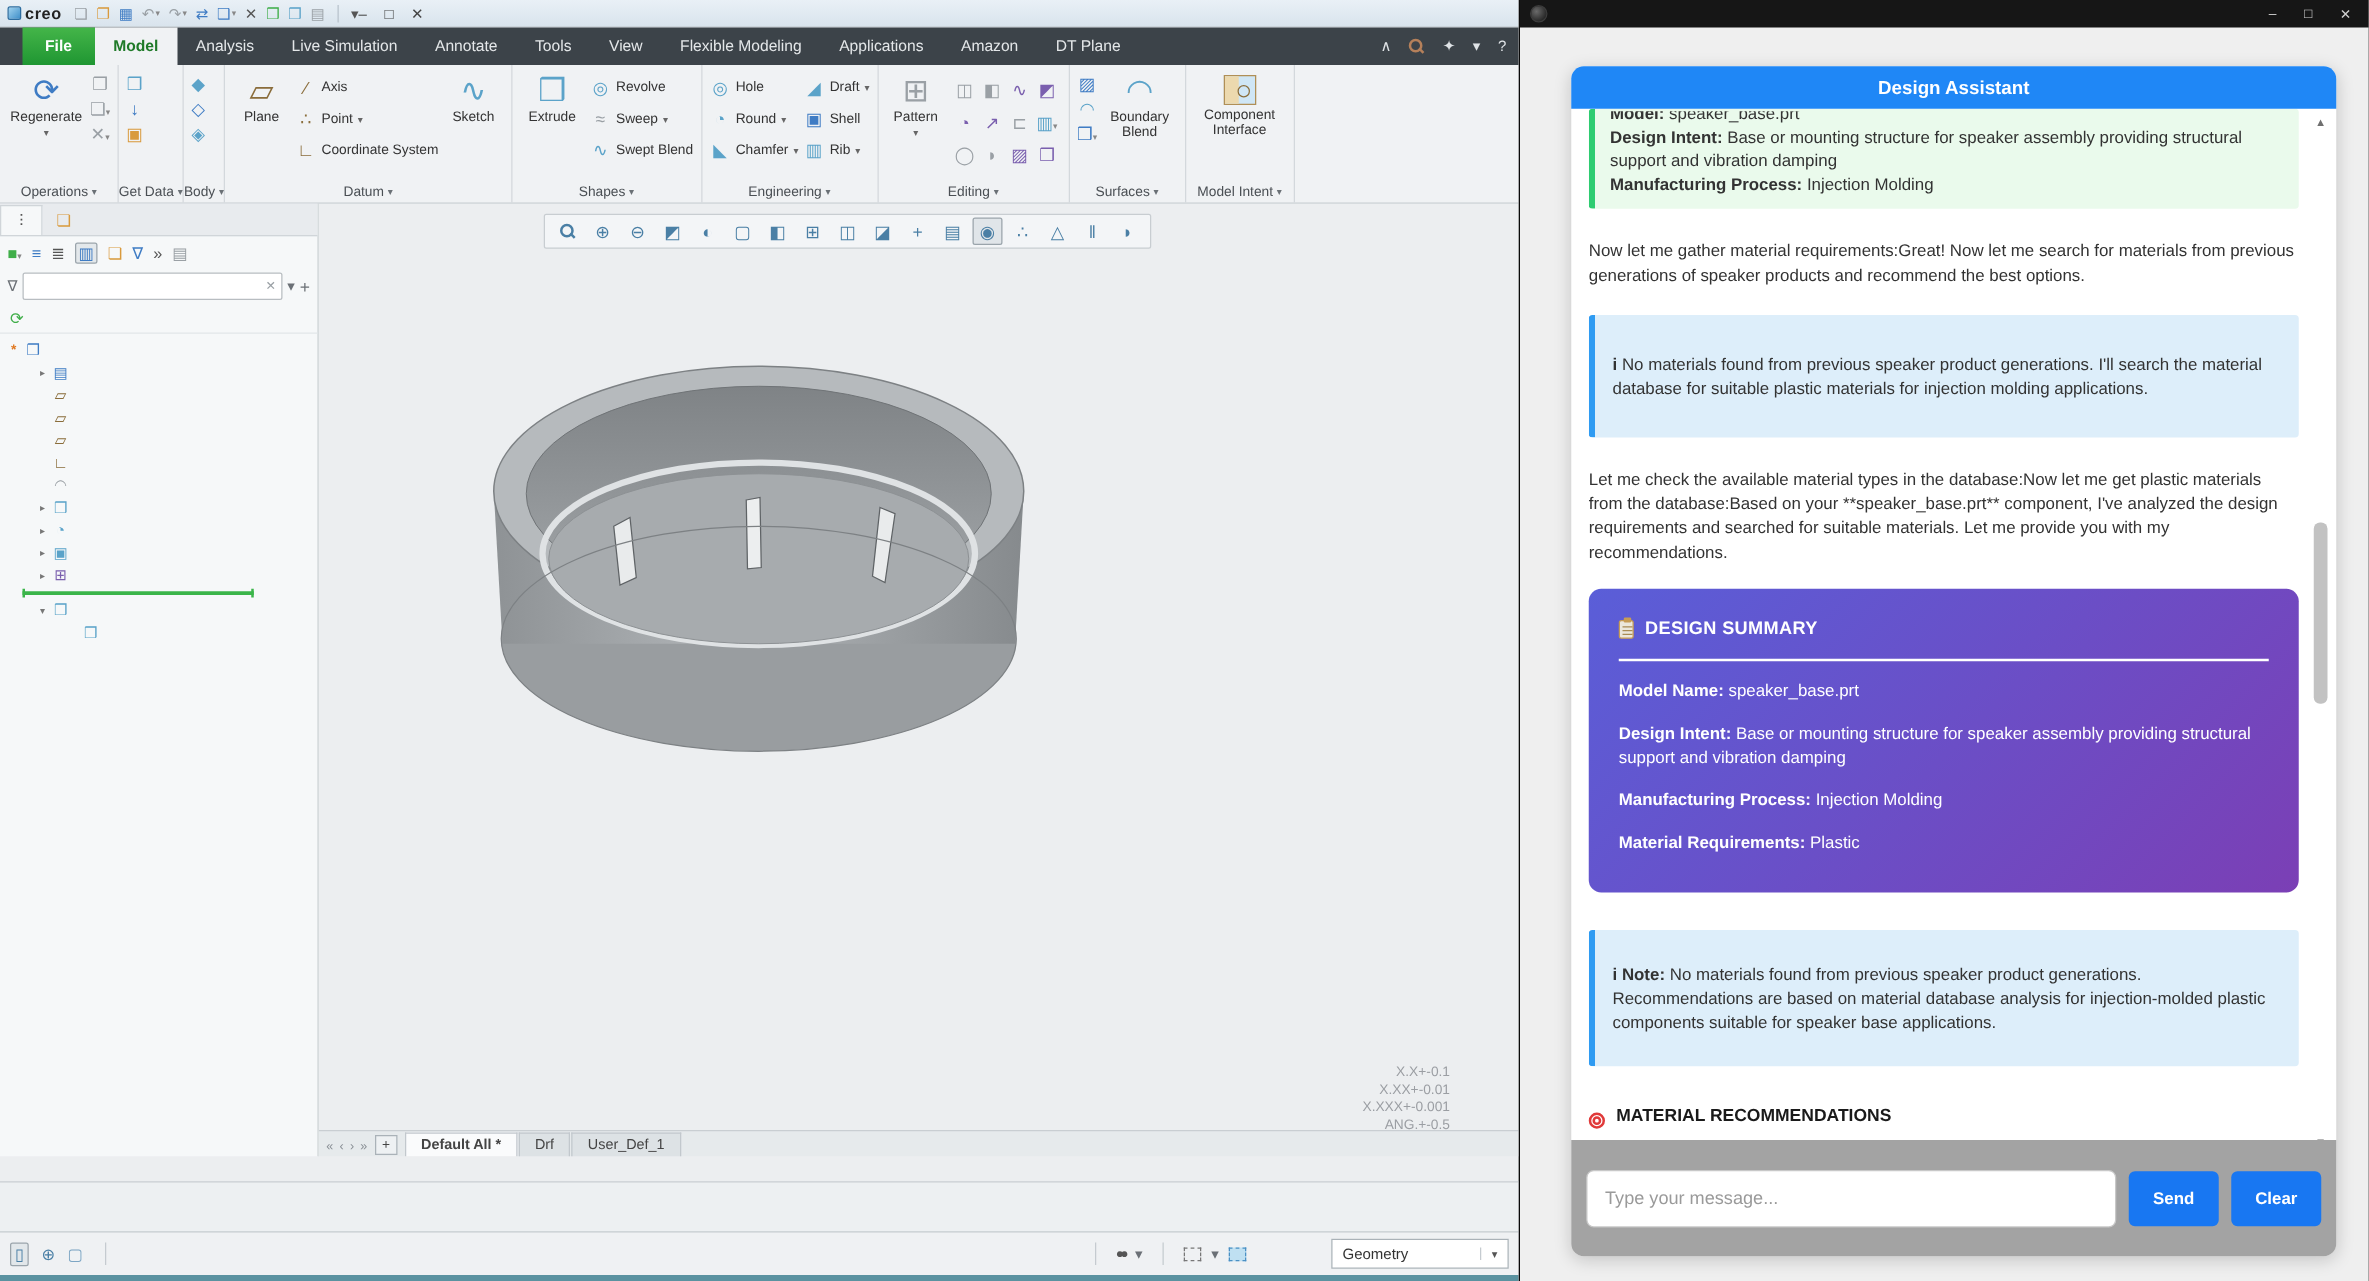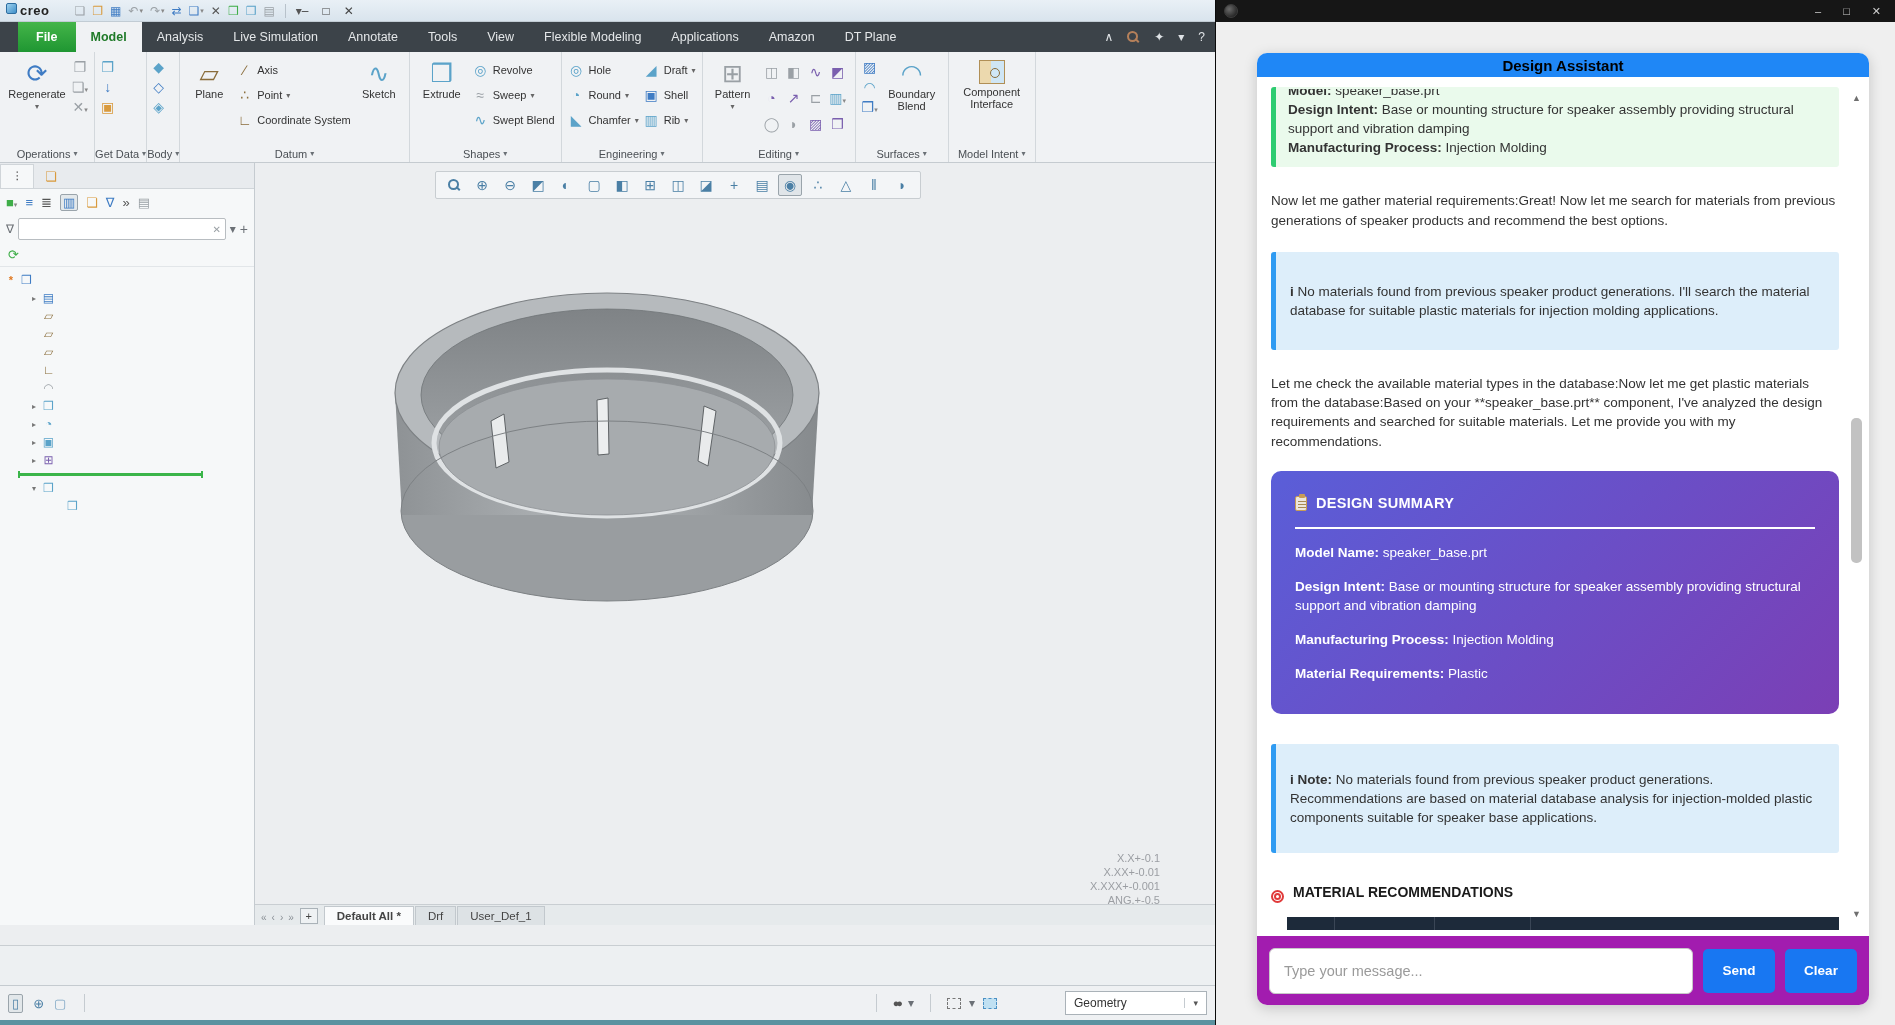--- a/index.html
+++ b/index.html
@@ -3,21 +3,21 @@
 <meta charset="utf-8">
 <style>
   * { margin:0; padding:0; box-sizing:border-box; }
   html,body { width:1895px; height:1025px; font-family:"Liberation Sans", sans-serif; background:#444; }
   .screen { position:relative; width:1895px; height:1025px; overflow:hidden; }
 
   
   .creo-window { position:absolute; left:0; top:0; width:1215px; height:1025px; background:#eceef0; overflow:hidden; }
 
   .creo-titlebar { height:22px; background:linear-gradient(#e9f0f6,#d9e4ed); display:flex; align-items:center; padding:0 6px; border-bottom:1px solid #c2ccd4; }
-  .creo-logo { display:flex; align-items:flex-start; gap:3px; margin-right:25px; }
+  .creo-logo { display:flex; align-items:center; gap:3px; margin-right:10px; }
   .creo-logo-cube { width:11px; height:11px; background:linear-gradient(135deg,#9fd2ef,#3f8fc9); border:1px solid #2d6da0; border-radius:2px; }
   .creo-logo-text { font-size:13px; font-weight:bold; color:#222; letter-spacing:.5px; }
   .qat { display:flex; align-items:center; gap:7px; }
   .qat-ico { font-size:12px; color:#5d87b0; cursor:default; display:flex; align-items:center; gap:1px; }
   .qat-ico .caret { font-size:8px; color:#888; }
   .qat-sep { width:1px; height:14px; background:#b8c2cb; margin:0 3px; }
   .creo-title { flex:1; text-align:center; font-size:12px; color:#333; white-space:nowrap; overflow:hidden; }
   .creo-wc { display:flex; gap:14px; padding-right:4px; }
   .creo-wc span { font-size:12px; color:#444; cursor:default; }
 
@@ -111,21 +111,21 @@
   .teal-strip { position:absolute; left:0; right:0; bottom:0; height:5px; background:#5a92a0; }
 
   
   .assistant-window { position:absolute; left:1215px; top:0; width:680px; height:1025px; background:#efefef; border-left:1px solid #0a0a0a; }
   .awin-titlebar { height:22px; background:#161616; display:flex; align-items:center; padding:0 8px; }
   .aicon { width:14px; height:14px; border-radius:50%; background:radial-gradient(circle at 35% 35%, #6a6a6a, #101010); border:1px solid #3c3c3c; }
   .awc { margin-left:auto; display:flex; gap:22px; padding-right:6px; }
   .awc span { color:#cfcfcf; font-size:11px; cursor:default; }
 
   .chat-card { position:absolute; left:41px; top:53px; width:612px; height:952px; background:#fff; border-radius:10px; box-shadow:0 3px 14px rgba(0,0,0,.18); }
-  .chat-header { position:absolute; left:0; right:0; top:0; height:24px; background:#1f87f6; border-radius:10px 10px 0 0; display:flex; align-items:center; justify-content:center; color:#000000; font-weight:bold; font-size:15px; z-index:3; }
+  .chat-header { position:absolute; left:0; right:0; top:0; height:34px; background:#1f87f6; border-radius:10px 10px 0 0; display:flex; align-items:center; justify-content:center; color:#ffffff; font-weight:bold; font-size:15px; z-index:3; }
   .chat-scroll { position:absolute; left:0; right:0; top:34px; bottom:75px; overflow:hidden; padding:0 30px 0 14px; font-size:13.5px; color:#333; line-height:1.42; }
 
   .msg-green { background:#eafaec; border-left:5px solid #2ecc71; border-radius:3px; padding:2px 12px 10px 12px; }
   .clip-line { height:11px; overflow:hidden; display:flex; align-items:flex-end; }
   .msg-para { margin-top:24px; }
   .msg-info { margin-top:22px; background:#ddeefa; border-left:5px solid #2f9bf2; border-radius:3px; padding:30px 14px; }
   .summary-card { margin-top:20px; background:linear-gradient(135deg,#5a5ed8 0%,#7b3fb5 100%); border-radius:10px; color:#fff; padding:22px 24px 30px 24px; }
   .summary-title { display:flex; align-items:center; gap:9px; font-weight:bold; font-size:14.5px; letter-spacing:.3px; }
   .summary-hr { height:2px; background:#fff; margin:14px 0 4px 0; }
   .summary-field { margin-top:15px; font-size:13.5px; line-height:1.4; }
@@ -137,21 +137,21 @@
   .csstarget::before { content:""; position:absolute; inset:1px; border:2px solid #e03a3a; border-radius:50%; }
   .rec-table-header { margin-top:14px; margin-left:16px; margin-right:0; height:60px; background:#1d2a3a; display:flex; color:#fff; font-weight:bold; font-size:12.5px; }
   .rt-col { border-right:1px solid #3a4656; display:flex; align-items:flex-start; justify-content:center; padding-top:24px; }
   b { font-weight:bold; }
 
   .scrollbar { position:absolute; right:5px; top:40px; bottom:82px; width:15px; z-index:4; }
   .scrollbar .sb-arrow { position:absolute; left:0; width:15px; height:14px; color:#6f6f6f; font-size:9px; text-align:center; cursor:default; }
   .scrollbar .up { top:0; } .scrollbar .down { bottom:0; }
   .scrollbar .thumb { position:absolute; left:2px; width:11px; top:325px; height:145px; background:#c2c2c2; border-radius:5px; cursor:default; }
 
-  .chat-input-area { position:absolute; left:0; right:0; bottom:0; height:69px; background:#a21caf; border-radius:0 0 10px 10px; display:flex; align-items:center; padding:0 12px; gap:10px; z-index:5; }
+  .chat-input-area { position:absolute; left:0; right:0; bottom:0; height:93px; background:#a3a3a3; border-radius:0 0 10px 10px; display:flex; align-items:center; padding:0 12px; gap:10px; z-index:5; }
   .chat-input { flex:1; height:46px; border:1px solid #c8c8c8; border-radius:6px; font-size:14.5px; padding:0 14px; color:#333; font-family:"Liberation Sans", sans-serif; outline:none; }
   .chat-input::placeholder { color:#9a9a9a; }
   .chat-btn { width:72px; height:44px; background:#1877f2; color:#fff; border:none; border-radius:5px; font-size:13.5px; font-weight:bold; font-family:"Liberation Sans", sans-serif; cursor:pointer; }
 </style>
 </head>
 <body>
 
 <div class="screen">
 
   <div class="creo-window">

